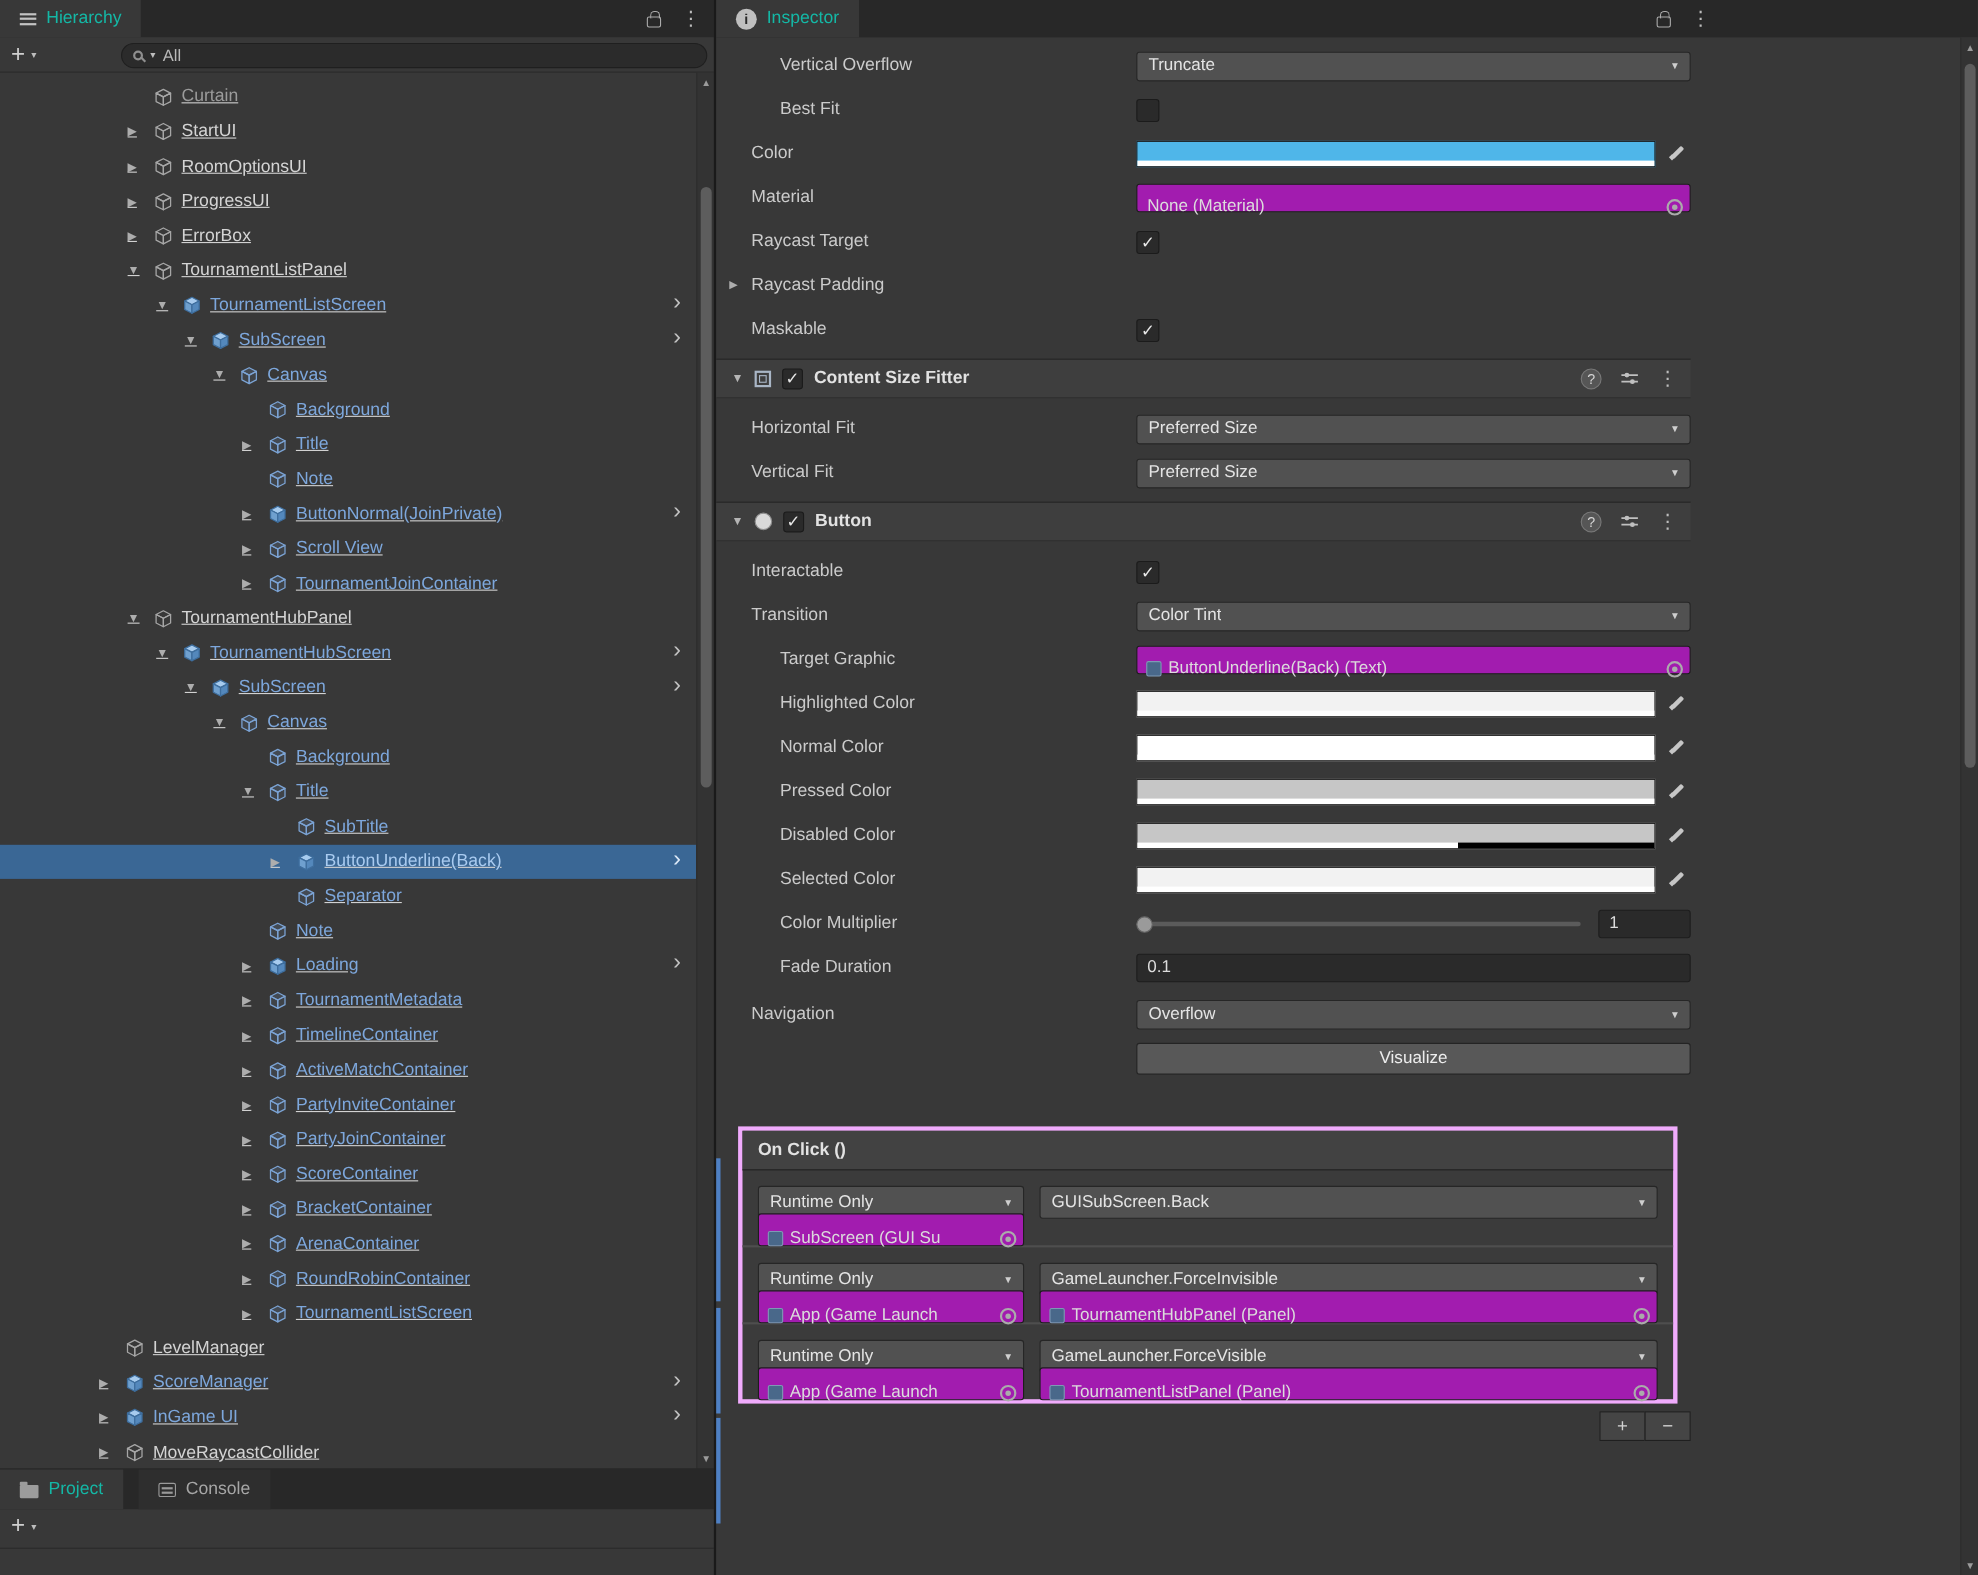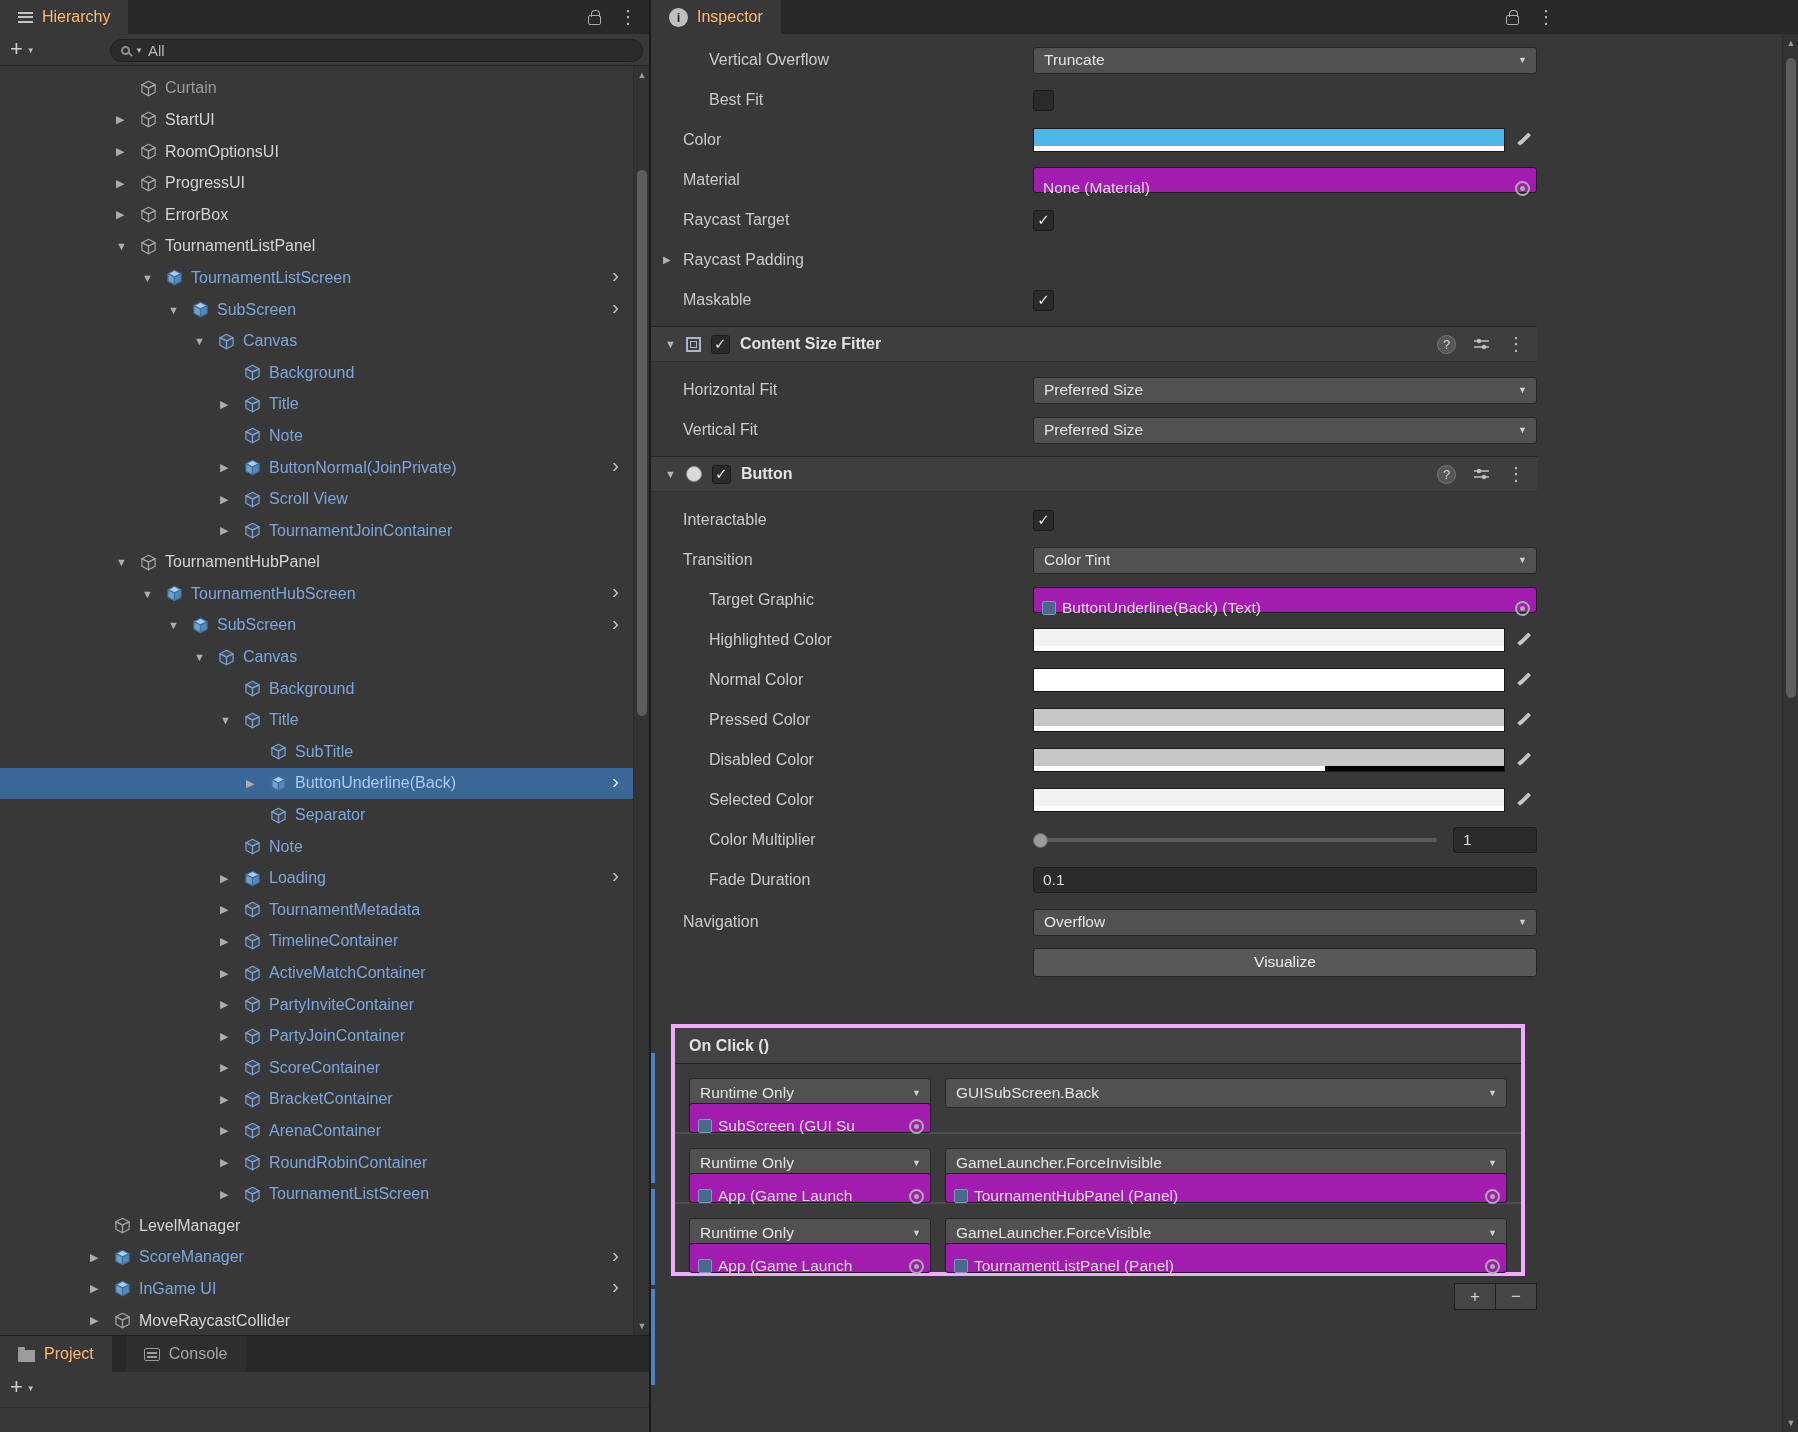--- a/index.html
+++ b/index.html
@@ -6,21 +6,21 @@
   html,body { width:1798px; height:1432px; }
   body { background:#1e1e1e; font-family:"Liberation Sans","DejaVu Sans",sans-serif; position:relative; overflow:hidden; color:#D2D2D2; }
 
   .panel { position:absolute; top:0; bottom:0; background:#383838; overflow:hidden; }
   #hierarchy-panel { left:0; width:649px; }
   #inspector-panel { left:651px; right:0; }
   #vdivider { position:absolute; left:649px; top:0; width:2px; bottom:0; background:#1a1a1a; }
 
   
   .tabstrip { position:relative; height:34px; background:#282828; display:flex; align-items:stretch; }
-  .tab { display:flex; align-items:center; gap:9px; padding:0 18px; font-size:16px; color:#fdba74; }
+  .tab { display:flex; align-items:center; gap:9px; padding:0 18px; font-size:16px; color:#14b8a6; }
   .tab.active { background:#383838; }
   .tab.inactive { background:#2e2e2e; color:#A6A6A6; margin-left:14px; }
   .top-icons { position:absolute; top:0; height:34px; display:flex; align-items:center; gap:18px; }
   #hierarchy-panel .top-icons { right:12px; }
   #inspector-panel .top-icons { left:855px; }
 
   .list-icon { display:flex; flex-direction:column; gap:2.5px; }
   .list-icon i { display:block; width:15px; height:2px; background:#C3C3C3; }
   .info-icon { width:19px; height:19px; border-radius:50%; background:#BFBFBF; color:#2A2A2A;
                font-weight:bold; font-size:13px; line-height:19px; text-align:center; }
@@ -37,21 +37,21 @@
   .plus-glyph { font-size:22px; line-height:24px; }
   .caret-sm { font-size:8px; color:#BDBDBD; padding-bottom:6px; }
   #hier-search { position:absolute; left:110px; right:6px; top:5px; height:23px; background:#2B2B2B;
                  border:1px solid #1f1f1f; border-radius:12px; display:flex; align-items:center; padding:0 10px; gap:5px;
                  color:#B9B9B9; font-size:15px; }
   .mag-icon { width:9px; height:9px; border:2px solid #8F8F8F; border-radius:50%; position:relative; flex:none; }
   .mag-icon:after { content:""; position:absolute; width:6px; height:2px; background:#8F8F8F; transform:rotate(45deg); right:-5px; bottom:-2px; }
   #hier-search .caret-sm { padding-bottom:0; }
 
   
-  #tree { position:absolute; top:66px; left:0; right:16px; bottom:97px; overflow:hidden; }
+  #tree { position:absolute; top:66px; left:0; right:16px; bottom:97px; overflow:hidden;text-decoration:underline; }
   #tree-rows { position:relative; margin-top:-25px; }
   .trow { height:31.6px; display:flex; align-items:center; position:relative; white-space:nowrap; }
   .trow.selected { background:#3A6795; }
   .t-arrow { width:24px; flex:none; font-size:11px; color:#ADADAD; text-align:left; }
   .t-cube { width:25px; flex:none; display:flex; align-items:center; }
   .t-label { font-size:16px; }
   .t-label.normal { color:#D4D4D4; }
   .t-label.muted { color:#9B9B9B; }
   .t-label.prefab { color:#7DA7DC; }
   .trow.selected .t-label.prefab { color:#A9CBF0; }

